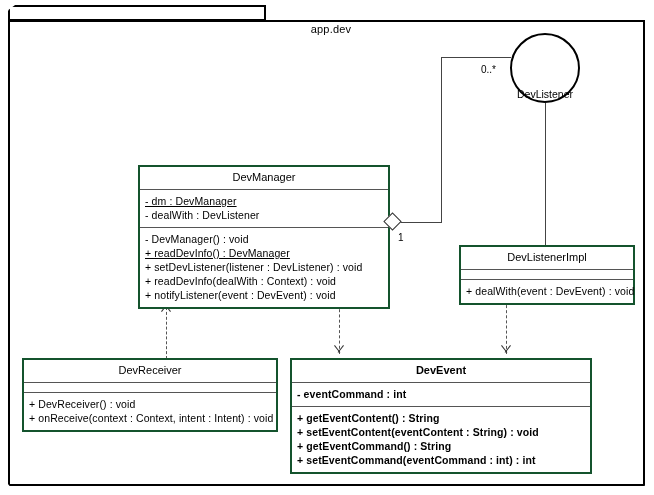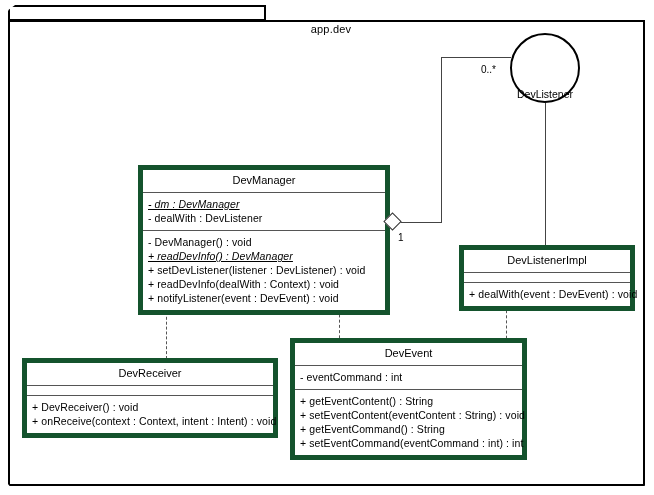--- a/index.html
+++ b/index.html
@@ -44,21 +44,21 @@
     text-align: center;
     font-size: 11px;
     color: #000;
     letter-spacing: .2px;
   }
 
   
   .cls {
     position: absolute;
     background: #fff;
-    border: 5px solid #14532d;
+    border: 2px solid #14532d;
     box-sizing: border-box;
     z-index: 6;
   }
   .cls-name {
     text-align: center;
     font-size: 11px;
     color: #000;
     padding: 4px 2px 5px 2px;
     border-bottom: 1px solid #555;
     line-height: 13px;
@@ -70,27 +70,27 @@
   .cls-sec.last { border-bottom: none; }
   .cls-sec.empty { padding: 2px 0 2px 0; height: 5px; }
   .mem {
     font-size: 10.5px;
     color: #000;
     line-height: 14px;
     padding: 0 5px;
     white-space: nowrap;
     letter-spacing: .1px;
   }
-  .mem.static { text-decoration: underline; font-style: italic; }
+  .mem.static { text-decoration: underline; }
 
   
   #dev-manager   { left: 138px; top: 165px; width: 252px; }
   #dev-listener-impl { left: 459px; top: 245px; width: 176px; }
   #dev-receiver  { left: 22px;  top: 358px; width: 256px; }
-  #dev-event     { left: 290px; top: 338px; width: 237px; }
+  #dev-event     { left: 290px; top: 358px; width: 302px; font-weight: bold; }
 
   
   .lollipop {
     position: absolute;
     left: 510px; top: 33px;
     width: 70px; height: 70px;
     border: 2px solid #000;
     border-radius: 50%;
     background: #fff;
     box-sizing: border-box;

